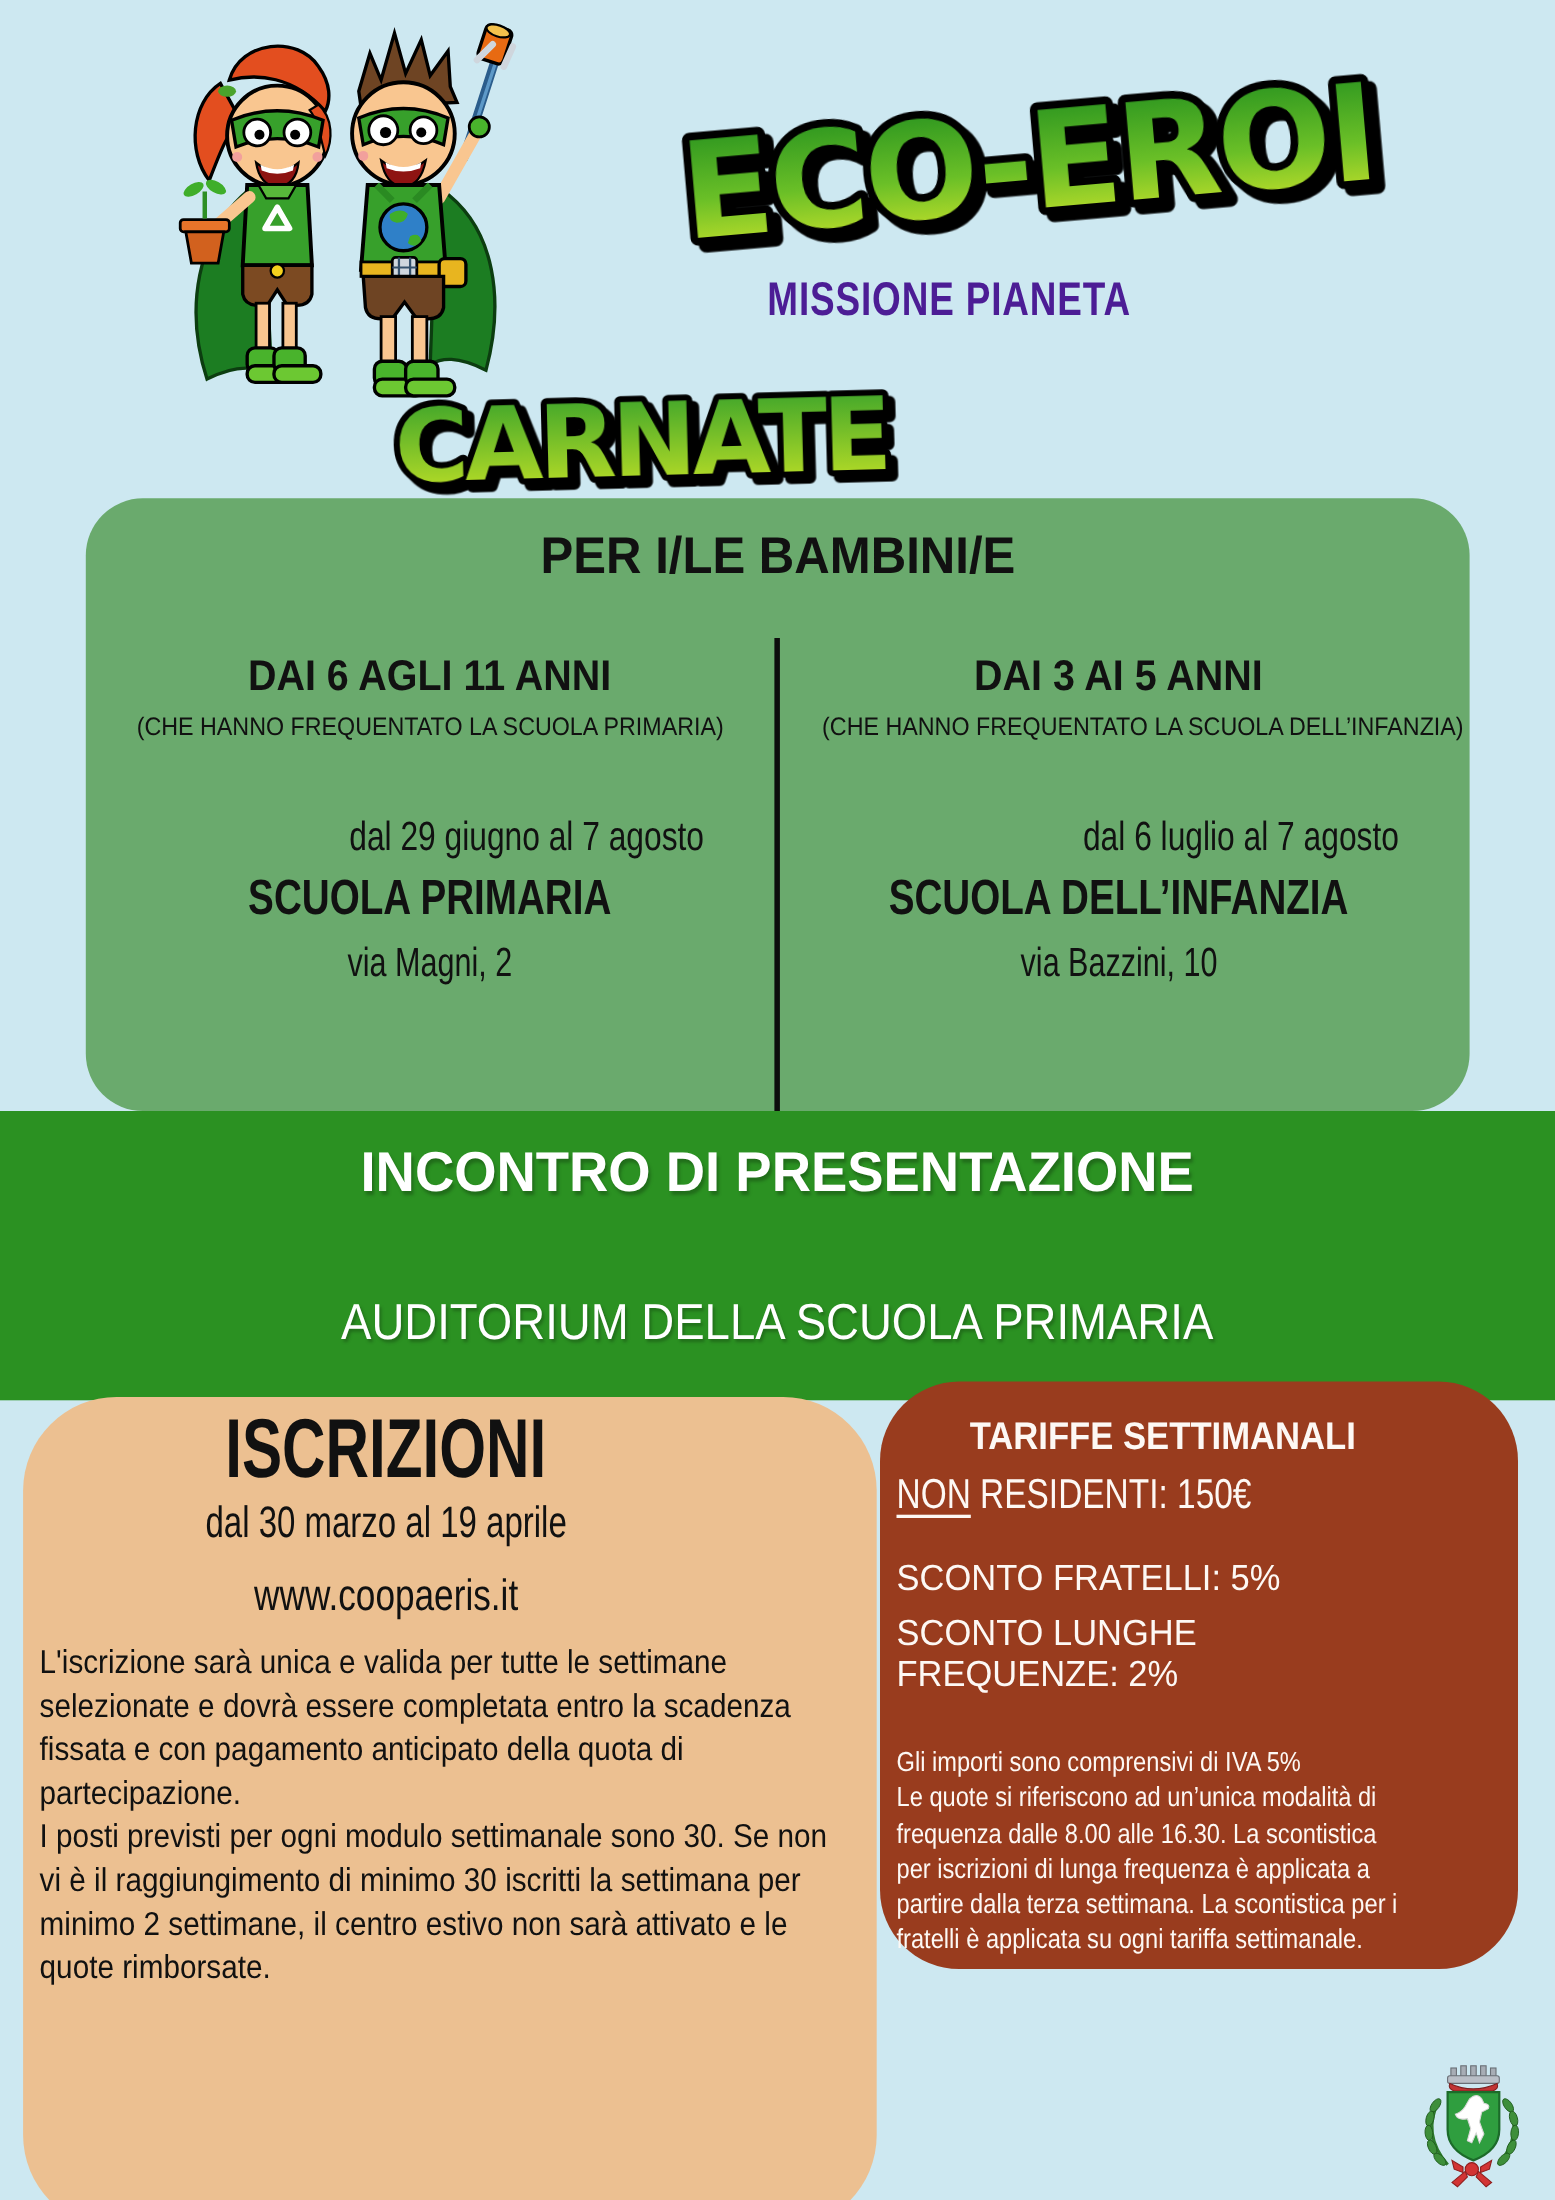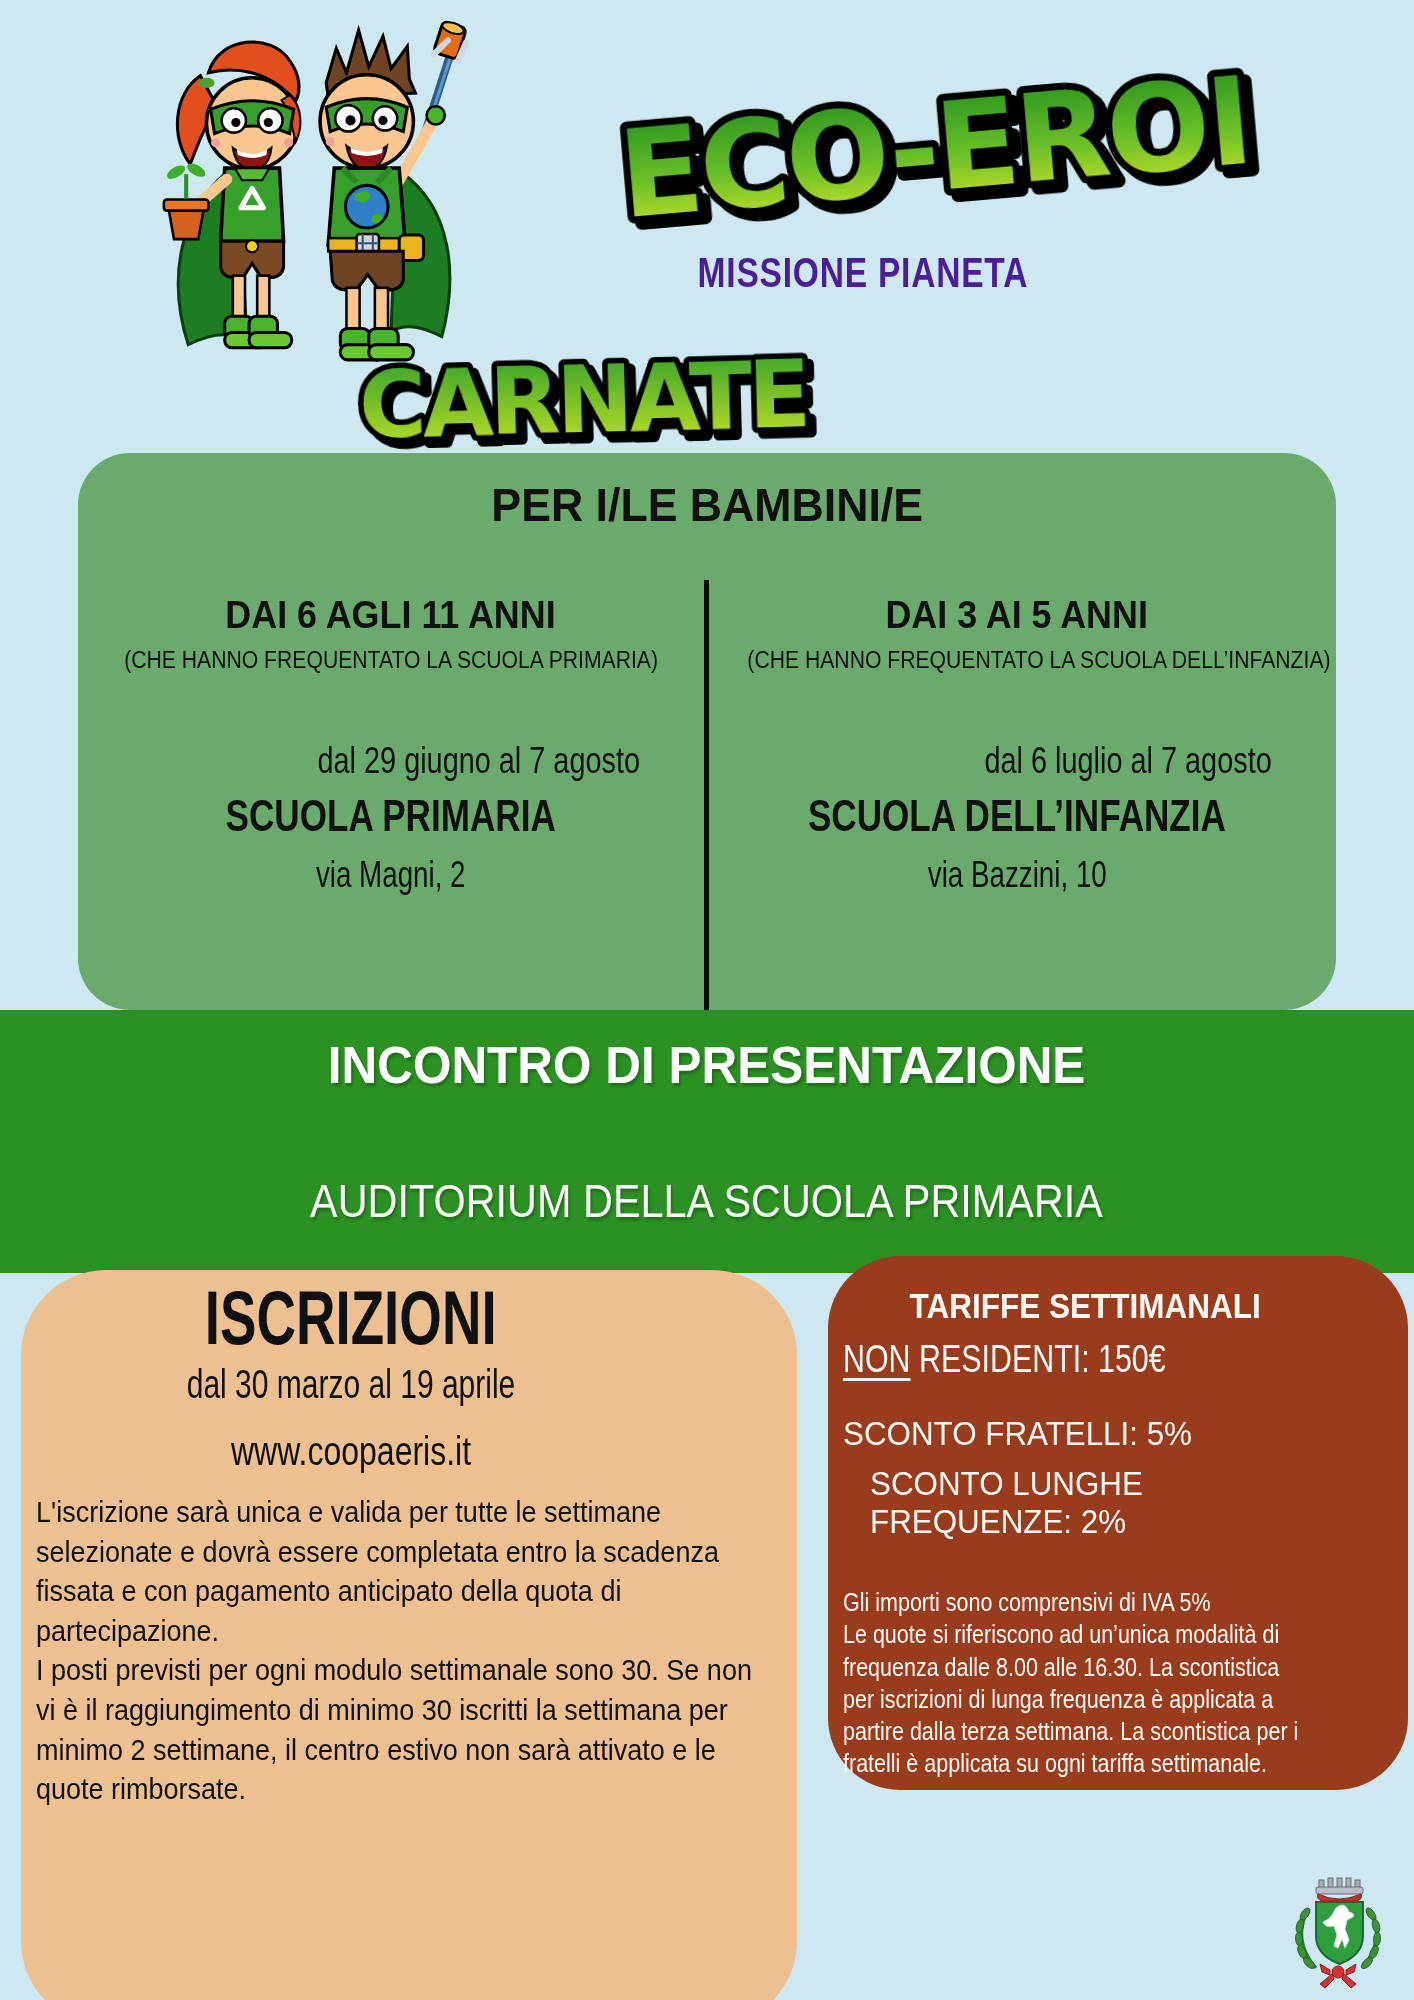--- a/index.html
+++ b/index.html
@@ -47,29 +47,29 @@
   .enroll{left:21px; top:1270px; width:776px; height:756px;
     background:#ecc091; border-radius:85px; z-index:2;}
   .enroll-head{position:absolute; left:10px; top:10px; width:640px; text-align:center;}
   .enroll-title{font-size:76px; font-weight:bold; line-height:1.0;}
   .enroll-period{font-size:40px; margin-top:6px;}
   .enroll-site{font-size:40px; margin-top:22px;}
   .enroll-par{position:absolute; left:15px; top:222px; width:812px;
     font-size:30px; line-height:1.32;}
 
   
-  .tariffs{left:828px; top:1256px; width:580px; height:534px;
+  .tariffs{left:800px; top:1256px; width:580px; height:534px;
     background:#993c1e; border-radius:72px; color:#fdf8f4; z-index:2;}
   .tar-inner{position:absolute; left:15px; top:0; width:484px;}
   .tar-title{margin-top:30px; text-align:center; font-size:35px; font-weight:bold;}
   .tar-res{margin-top:34px; font-size:38px;}
   .tar-nonres{margin-top:12px; font-size:38px;}
   .tar-nonres .und{text-decoration:underline; text-underline-offset:6px;}
   .tar-disc1{margin-top:34px; font-size:33px;}
-  .tar-disc2{margin-top:12px; font-size:33px;margin-left:27px;}
+  .tar-disc2{margin-top:12px; font-size:33px;}
   .tar-notes{position:absolute; left:15px; top:330px; width:545px;
     font-size:25px; line-height:1.29;}
 
   
   .aeris{left:85px; top:1872px; width:380px; height:122px;}
   .stemma{left:1272px; top:1870px; width:132px; height:124px;}
 </style>
 </head>
 <body>
 

